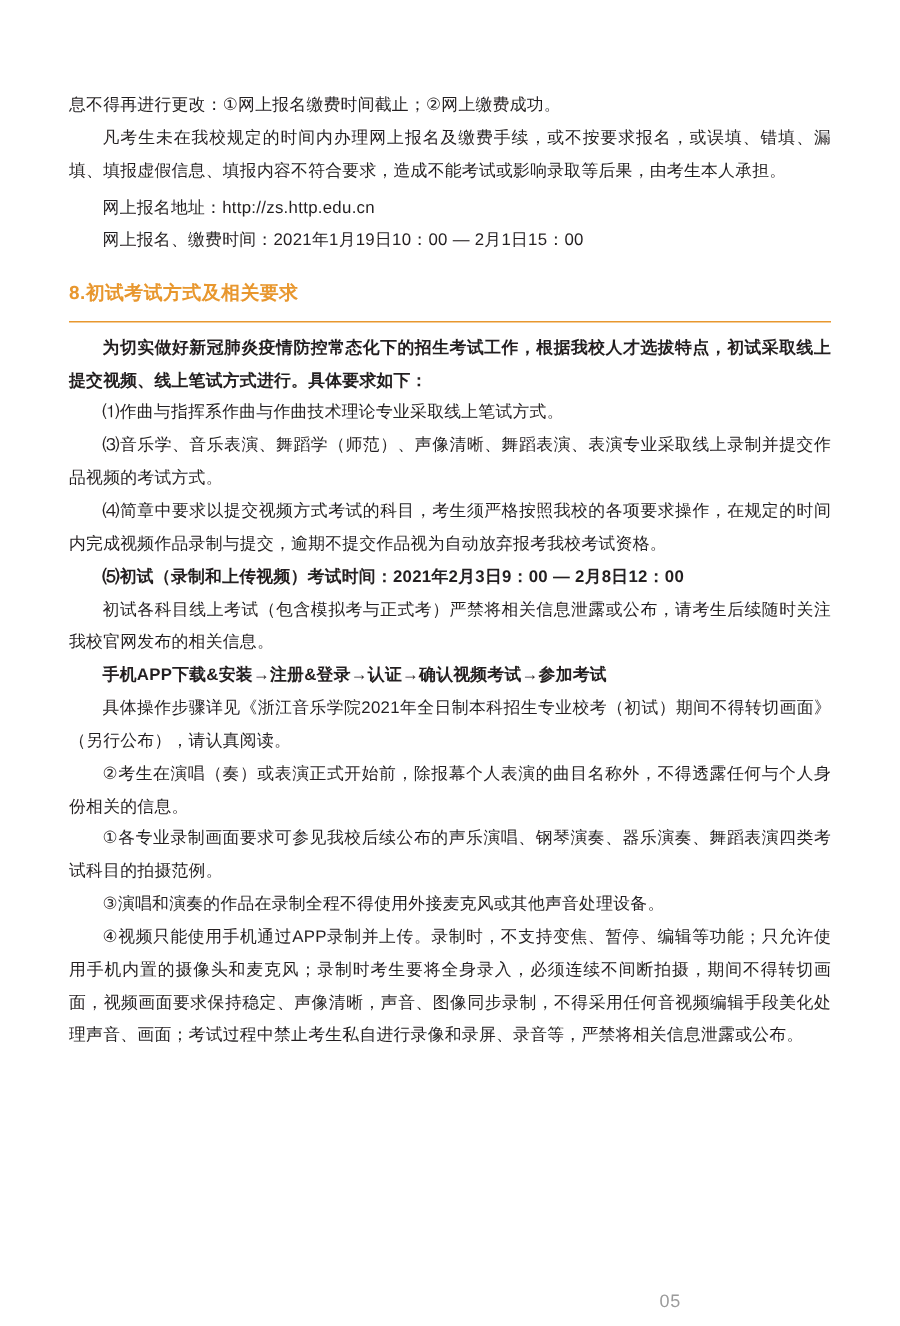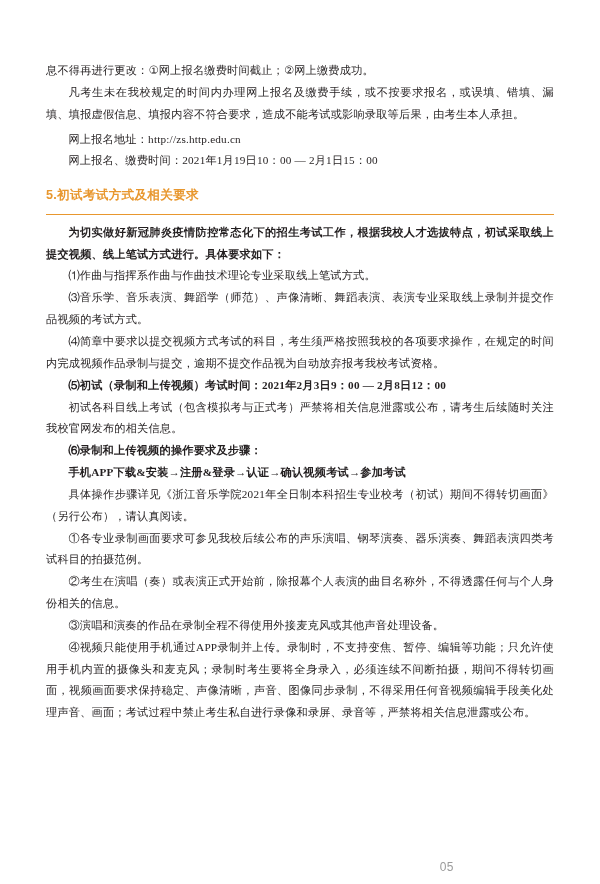--- a/index.html
+++ b/index.html
@@ -25,21 +25,21 @@
     width: 508px;
     font-size: 11.2px;
     line-height: 1.95;
     letter-spacing: 0.2px;
     text-align: justify;
     color: #231f20;
   }
   p {
     margin: 0 0 0 0;
   }
-  .ind1 { text-indent: 2em; font-family: Liberation Serif, serif; }
+  .ind1 { text-indent: 2em; }
   .ind0 { text-indent: 0; }
   .bold { font-weight: bold; }
   .section-head {
     margin-top: 11px;
     margin-bottom: 6px;
     font-size: 12.6px;
     font-weight: bold;
     color: #e8972e;
     letter-spacing: 0.3px;
   }
@@ -75,39 +75,38 @@
   <div class="content">
 
     <p class="ind0 blk">息不得再进行更改：①网上报名缴费时间截止；②网上缴费成功。</p>
     <p class="ind1 blk">凡考生未在我校规定的时间内办理网上报名及缴费手续，或不按要求报名，或误填、错填、漏填、填报虚假信息、填报内容不符合要求，造成不能考试或影响录取等后果，由考生本人承担。</p>
 
     <div class="gap-sm"></div>
 
     <p class="ind1 blk">网上报名地址：http://zs.http.edu.cn</p>
     <p class="ind1 blk">网上报名、缴费时间：2021年1月19日10：00 — 2月1日15：00</p>
 
-    <div class="section-head">5.初试考试方式及相关要求</div>
+    <div class="section-head">8.初试考试方式及相关要求</div>
     <div class="rule-wrap">
       <div class="rule"></div>
     </div>
 
     <p class="ind1 blk bold">为切实做好新冠肺炎疫情防控常态化下的招生考试工作，根据我校人才选拔特点，初试采取线上提交视频、线上笔试方式进行。具体要求如下：</p>
 
     <p class="ind1 blk">⑴作曲与指挥系作曲与作曲技术理论专业采取线上笔试方式。</p>
     <p class="ind1 blk">⑶音乐学、音乐表演、舞蹈学（师范）、声像清晰、舞蹈表演、表演专业采取线上录制并提交作品视频的考试方式。</p>
     <p class="ind1 blk">⑷简章中要求以提交视频方式考试的科目，考生须严格按照我校的各项要求操作，在规定的时间内完成视频作品录制与提交，逾期不提交作品视为自动放弃报考我校考试资格。</p>
 
     <p class="ind1 blk bold">⑸初试（录制和上传视频）考试时间：2021年2月3日9：00 — 2月8日12：00</p>
     <p class="ind1 blk">初试各科目线上考试（包含模拟考与正式考）严禁将相关信息泄露或公布，请考生后续随时关注我校官网发布的相关信息。</p>
 
-    <p class="ind1 blk bold">⑹录制和上传视频的操作要求及步骤：</p>
     <p class="ind1 blk bold">手机APP下载&amp;安装→注册&amp;登录→认证→确认视频考试→参加考试</p>
     <p class="ind1 blk">具体操作步骤详见《浙江音乐学院2021年全日制本科招生专业校考（初试）期间不得转切画面》（另行公布），请认真阅读。</p>
 
+    <p class="ind1 blk">②考生在演唱（奏）或表演正式开始前，除报幕个人表演的曲目名称外，不得透露任何与个人身份相关的信息。</p>
     <p class="ind1 blk">①各专业录制画面要求可参见我校后续公布的声乐演唱、钢琴演奏、器乐演奏、舞蹈表演四类考试科目的拍摄范例。</p>
-    <p class="ind1 blk">②考生在演唱（奏）或表演正式开始前，除报幕个人表演的曲目名称外，不得透露任何与个人身份相关的信息。</p>
     <p class="ind1 blk">③演唱和演奏的作品在录制全程不得使用外接麦克风或其他声音处理设备。</p>
     <p class="ind1 blk">④视频只能使用手机通过APP录制并上传。录制时，不支持变焦、暂停、编辑等功能；只允许使用手机内置的摄像头和麦克风；录制时考生要将全身录入，必须连续不间断拍摄，期间不得转切画面，视频画面要求保持稳定、声像清晰，声音、图像同步录制，不得采用任何音视频编辑手段美化处理声音、画面；考试过程中禁止考生私自进行录像和录屏、录音等，严禁将相关信息泄露或公布。</p>
 
   </div>
 
   <div class="page-num">05</div>
 </div>
 
 </body></html>

